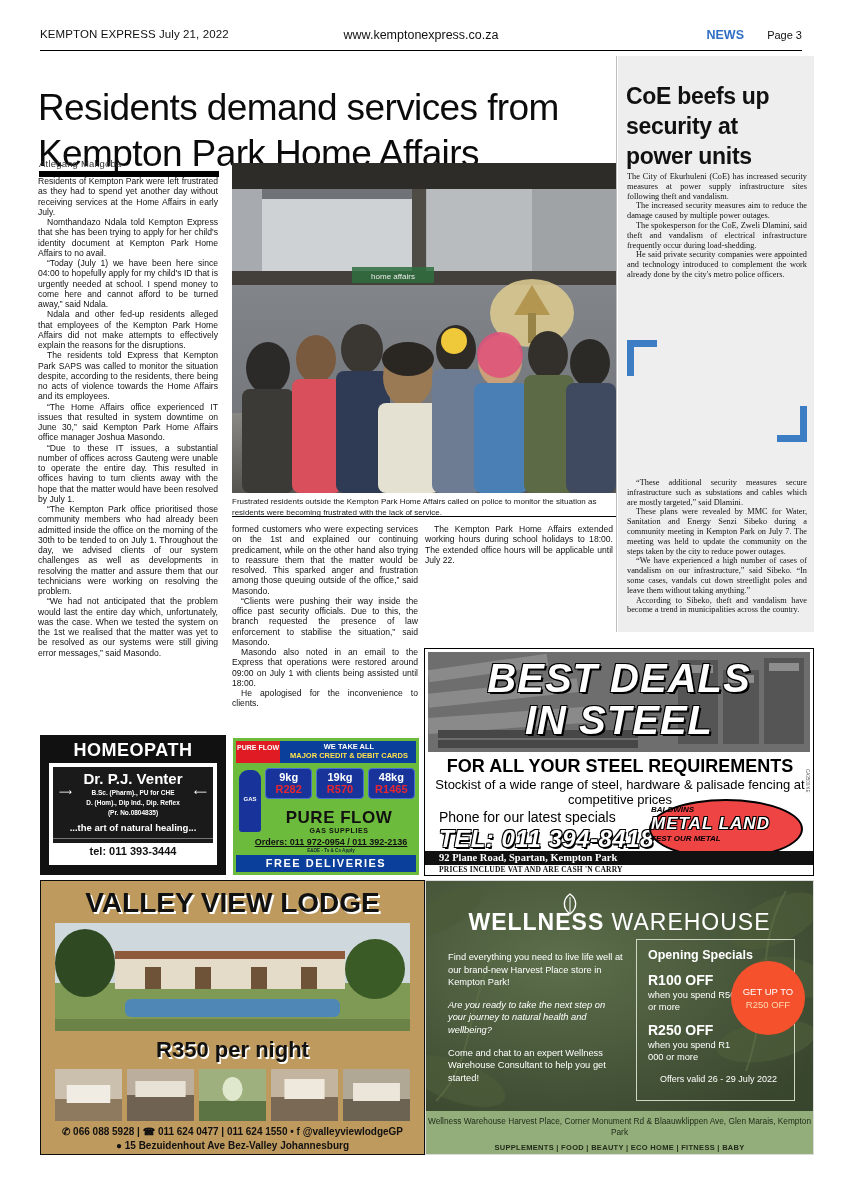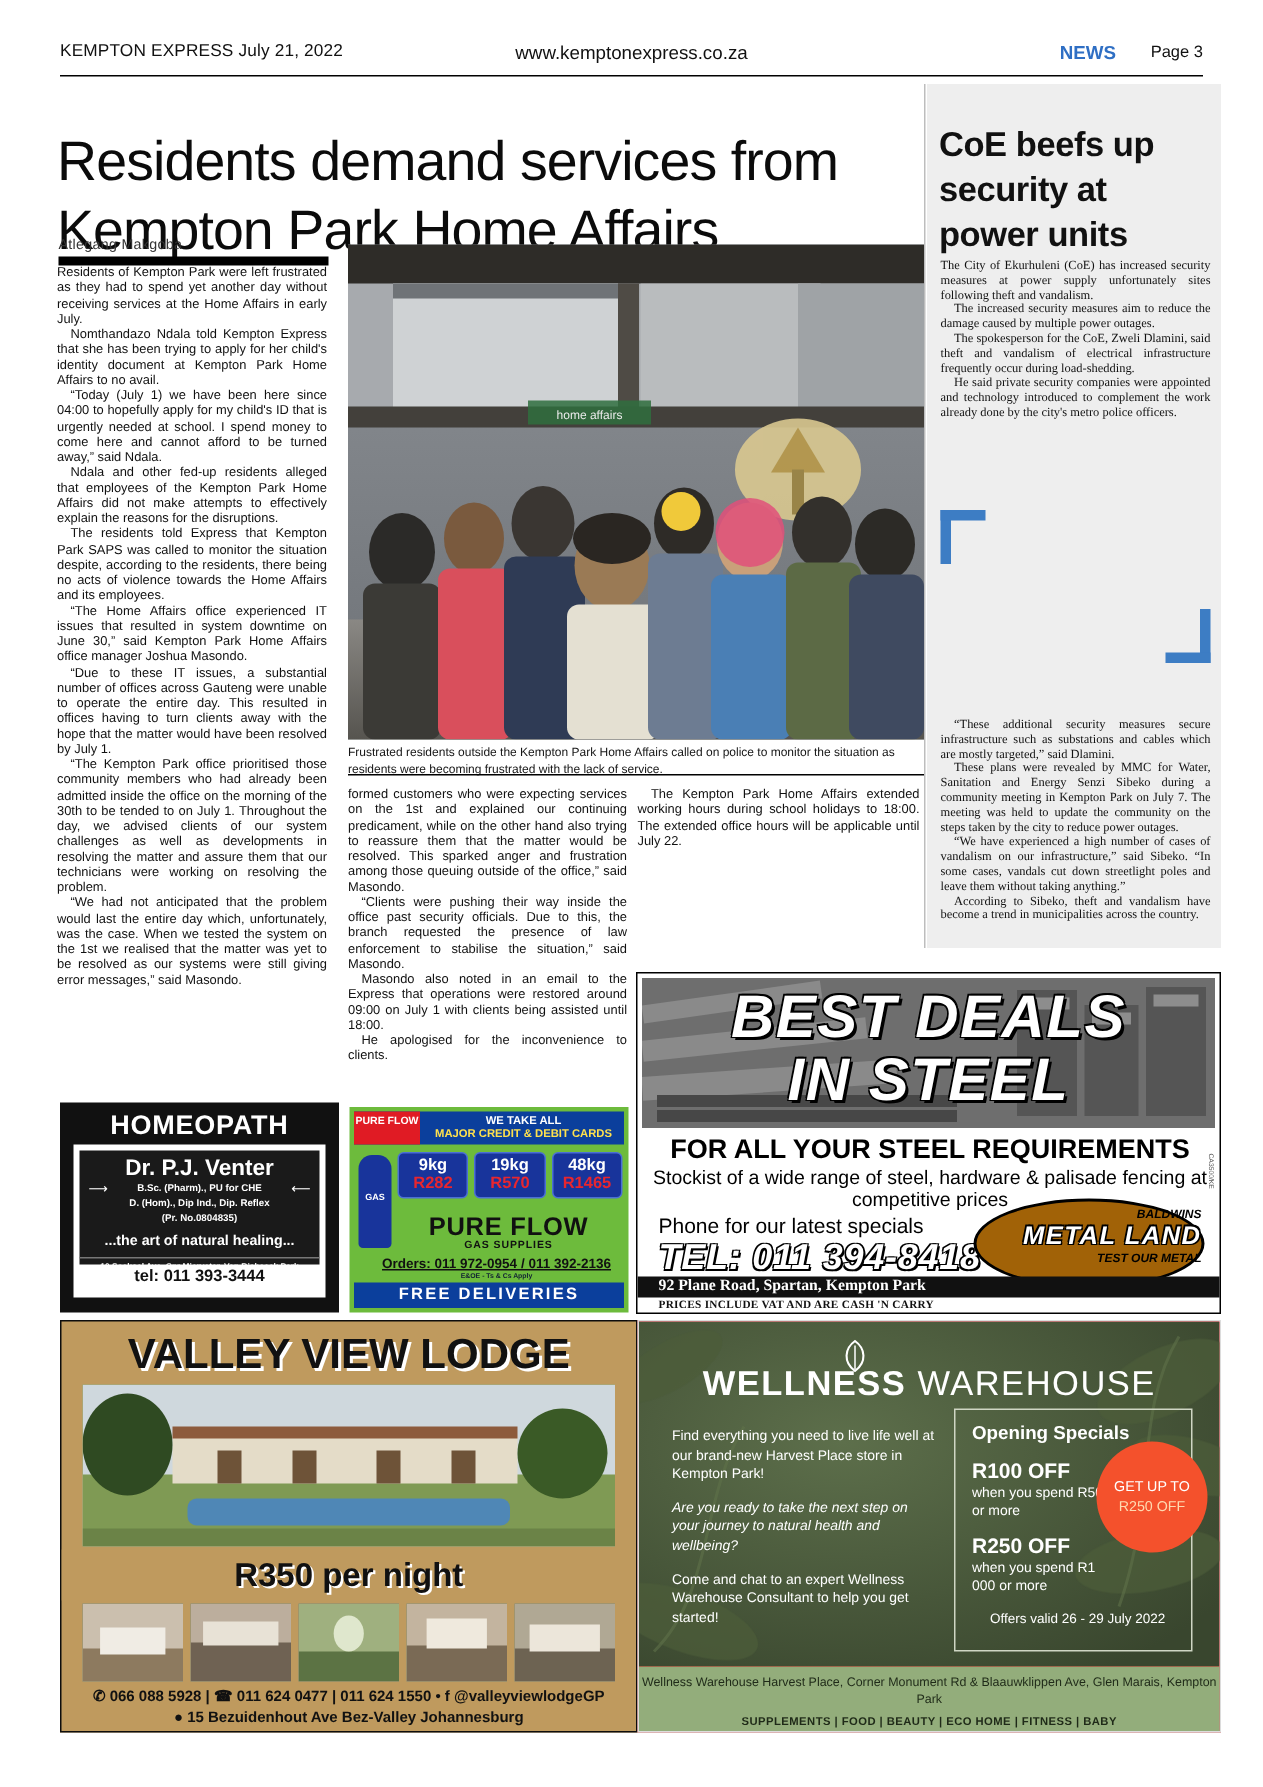--- a/index.html
+++ b/index.html
@@ -121,21 +121,21 @@
   #adSteel .l3{position:absolute;left:14px;top:160px;
     font-family:"Liberation Sans",sans-serif;font-size:14px;color:#000;}
   #adSteel .tel{position:absolute;left:14px;top:176px;
     font-family:"Liberation Sans",sans-serif;font-weight:bold;font-style:italic;font-size:24px;color:#fff;
     text-shadow:1.5px 1.5px 0 #000,-1px -1px 0 #000,1px -1px 0 #000,-1px 1px 0 #000;letter-spacing:.5px;}
   #adSteel .addr{position:absolute;left:0;top:202px;width:390px;height:14px;background:#111;color:#fff;
     font-family:"Liberation Serif",serif;font-weight:bold;font-size:10.5px;line-height:14px;padding-left:14px;box-sizing:border-box;}
   #adSteel .vat{position:absolute;left:14px;top:216px;
     font-family:"Liberation Serif",serif;font-weight:bold;font-size:7.5px;color:#111;letter-spacing:.2px;}
   #adSteel .logo{position:absolute;right:10px;top:150px;width:150px;height:56px;border:2px solid #000;border-radius:50%;
-    background:#a16207;text-align:right;}
+    background:#ef4444;text-align:left;}
   #adSteel .logo .bw{font-family:"Liberation Sans",sans-serif;font-weight:bold;font-style:italic;font-size:8px;margin-top:4px;}
   #adSteel .logo .ml{font-family:"Liberation Sans",sans-serif;font-weight:bold;font-style:italic;font-size:17px;color:#fff;
     text-shadow:1px 1px 0 #000,-1px -1px 0 #000,1px -1px 0 #000,-1px 1px 0 #000;letter-spacing:1px;}
   #adSteel .logo .tm{font-family:"Liberation Sans",sans-serif;font-weight:bold;font-style:italic;font-size:8px;}
   #adSteel .credit{position:absolute;right:3px;top:120px;font-size:4.5px;color:#555;
     writing-mode:vertical-rl;font-family:"Liberation Sans",sans-serif;}
 
   
   #adValley{left:40px;top:880px;width:385px;height:275px;background:#bf9a5e;border:1px solid #0d0d0d;box-sizing:border-box;}
   #adValley .vtitle{position:absolute;left:0;top:6px;width:383px;text-align:center;
@@ -143,21 +143,21 @@
     text-shadow:2px 2px 0 #fff;}
   #adValley .vmain{position:absolute;left:14px;top:42px;width:355px;height:108px;overflow:hidden;background:#8fa26a;}
   #adValley .vband{position:absolute;left:0;top:152px;width:383px;height:34px;background:#bf9a5e;text-align:center;}
   #adValley .vband span{font-family:"Liberation Sans",sans-serif;font-weight:bold;font-size:22px;color:#111;line-height:34px;text-shadow:1.5px 1.5px 0 #fff;}
   #adValley .thumbs{position:absolute;left:14px;top:188px;width:355px;height:52px;display:flex;gap:5px;}
   #adValley .thumbs .th{flex:1;overflow:hidden;background:#7f8a72;}
   #adValley .contact{position:absolute;left:0;top:244px;width:383px;text-align:center;
     font-family:"Liberation Sans",sans-serif;font-weight:bold;font-size:10px;color:#111;line-height:14px;}
 
   
-  #adWell{left:425px;top:880px;width:389px;height:275px;background:#b91c1c;border:1px solid #dcdcdc;box-sizing:border-box;}
+  #adWell{left:425px;top:880px;width:389px;height:275px;background:#8b5cf6;border:1px solid #dcdcdc;box-sizing:border-box;}
   #adWell .bgimg{position:absolute;left:0;top:0;width:387px;height:230px;overflow:hidden;}
   #adWell .wtitle{position:absolute;left:0;top:28px;width:387px;text-align:center;color:#fff;
     font-family:"Liberation Sans",sans-serif;font-size:23px;letter-spacing:1px;}
   #adWell .wtitle b{font-weight:bold;}
   #adWell .leaf{position:absolute;left:134px;top:12px;width:20px;height:22px;}
   #adWell .copy{position:absolute;left:22px;top:70px;width:175px;color:#fff;
     font-family:"Liberation Sans",sans-serif;font-size:9.3px;line-height:12.6px;}
   #adWell .copy .it{font-style:italic;display:block;margin-top:10px;}
   #adWell .copy .p3{display:block;margin-top:10px;}
   #adWell .panel{position:absolute;left:210px;top:58px;width:157px;height:160px;border:1px solid #cfd6c4;color:#fff;}
@@ -269,21 +269,21 @@
   </div>
 
   <div class="col" id="c3">
     <p>The Kempton Park Home Affairs extended working hours during school holidays to 18:00. The extended office hours will be applicable until July 22.</p>
   </div>
 
   <div class="side"></div>
   <div class="side-rule"></div>
   <h2 class="side-head">CoE beefs up security at power units</h2>
   <div class="side-body" id="sb1">
-    <p class="noind">The City of Ekurhuleni (CoE) has increased security measures at power supply unfortunately sites following theft and vandalism.</p>
+    <p class="noind">The City of Ekurhuleni (CoE) has increased security measures at power supply infrastructure sites following theft and vandalism.</p>
     <p>The increased security measures aim to reduce the damage caused by multiple power outages.</p>
     <p>The spokesperson for the CoE, Zweli Dlamini, said theft and vandalism of electrical infrastructure frequently occur during load-shedding.</p>
     <p>He said private security companies were appointed and technology introduced to complement the work already done by the city's metro police officers.</p>
   </div>
 
   <div class="pq">
     <div class="br tl-v"></div>
     <div class="br tl-h"></div>
     <div class="br br-v"></div>
     <div class="br br-h"></div>

